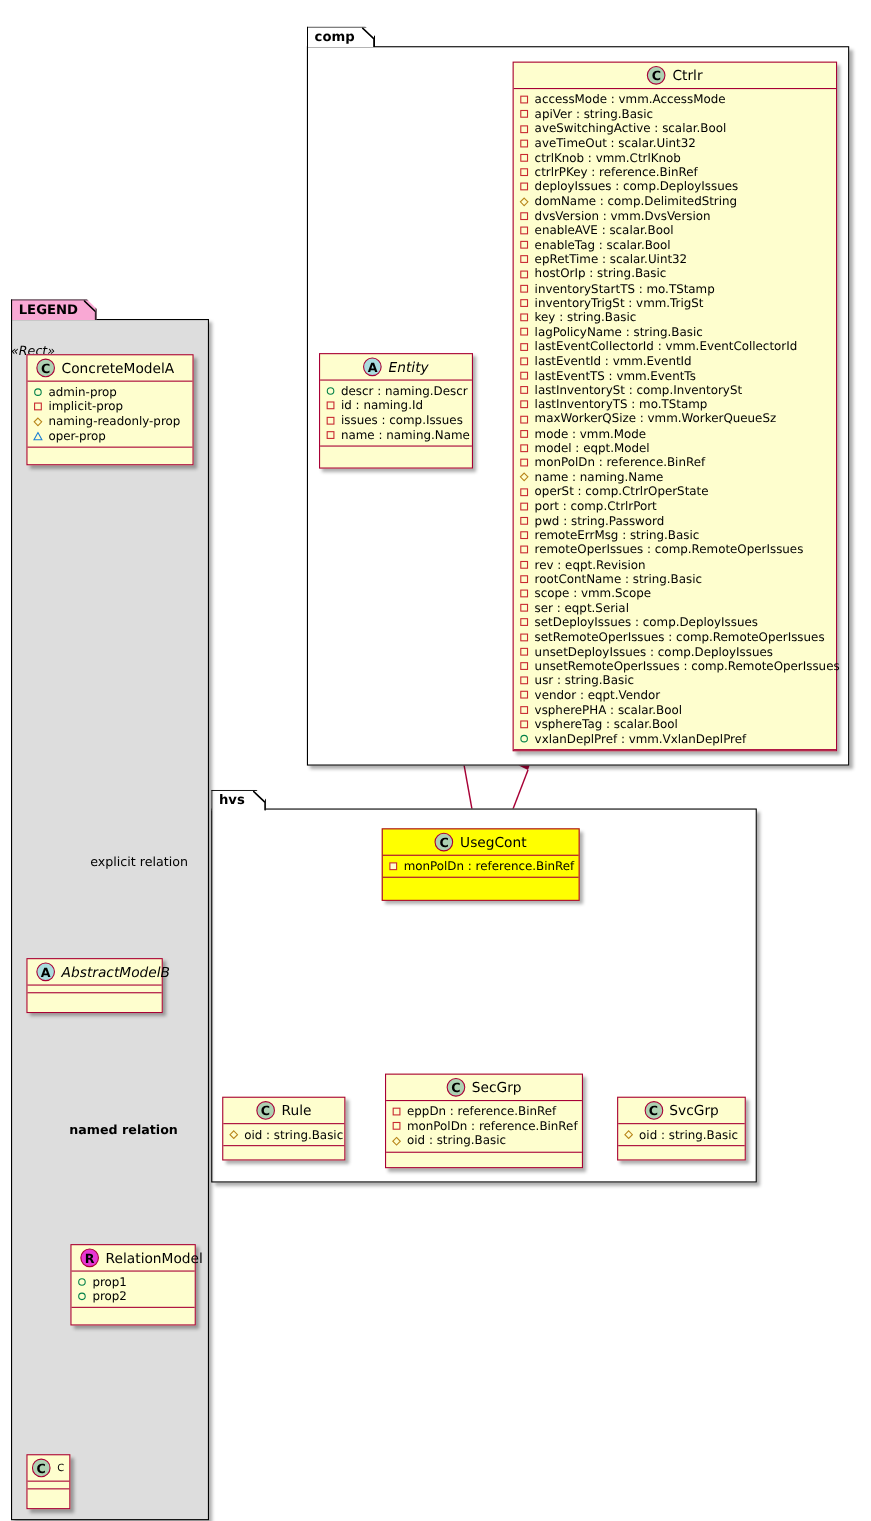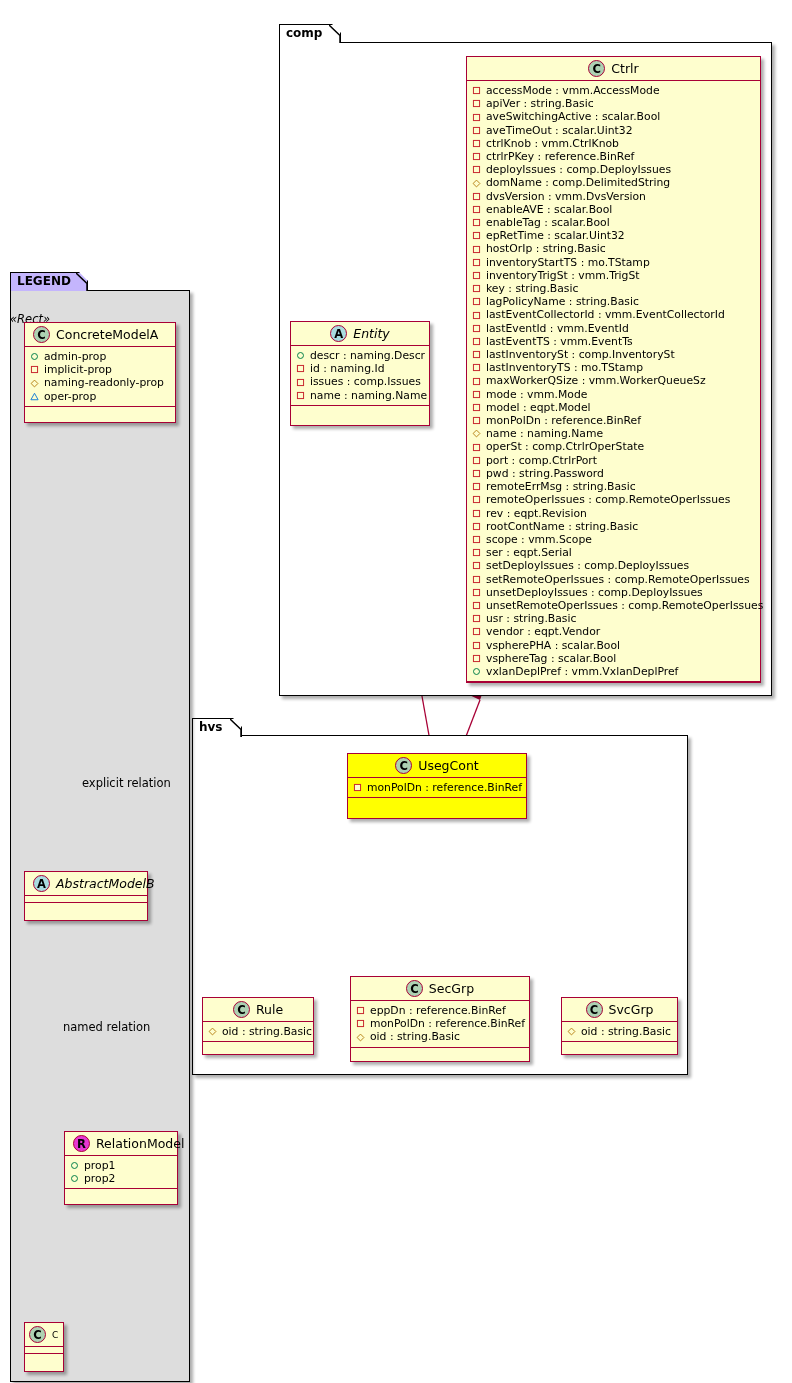--- a/index.html
+++ b/index.html
@@ -35,21 +35,21 @@
     border-bottom: none;
     box-sizing: border-box;
     padding: 1px 14px 1px 6px;
     font-size: 12px;
     font-weight: bold;
     line-height: 15px;
     white-space: nowrap;
     color: #000;
     clip-path: polygon(0 0, calc(100% - 9px) 0, 100% 9px, 100% 100%, 0 100%);
   }
-  .pkg-tab.legend-tab { background: #c4b5fd; }
+  .pkg-tab.legend-tab { background: #f9a8d4; }
   .pkg-tab.white-tab { background: #ffffff; }
   .tab-slash {
     position: absolute;
     right: 0; top: 0;
     width: 11px; height: 100%;
     pointer-events: none;
   }
 
   
   .cls {
@@ -648,15 +648,15 @@
   <div class="cls" style="left:24px; top:1310px; width:40px; height:50px;">
     <div class="cls-header left" style="padding-left:4px; padding-right:4px;">
       <span class="badge badge-C">C</span>
       <span class="cls-name" style="font-size:9px;">C</span>
     </div>
     <div class="cls-attrs empty"></div>
     <div class="cls-methods"></div>
   </div>
 
   <div class="edge-label" style="left:82px; top:764px;">explicit relation</div>
-  <div class="edge-label" style="left:63px; top:1008px;">named relation</div>
+  <div class="edge-label" style="left:63px; top:1008px;font-weight:bold;">named relation</div>
 
 </div>
 
 </body></html>

